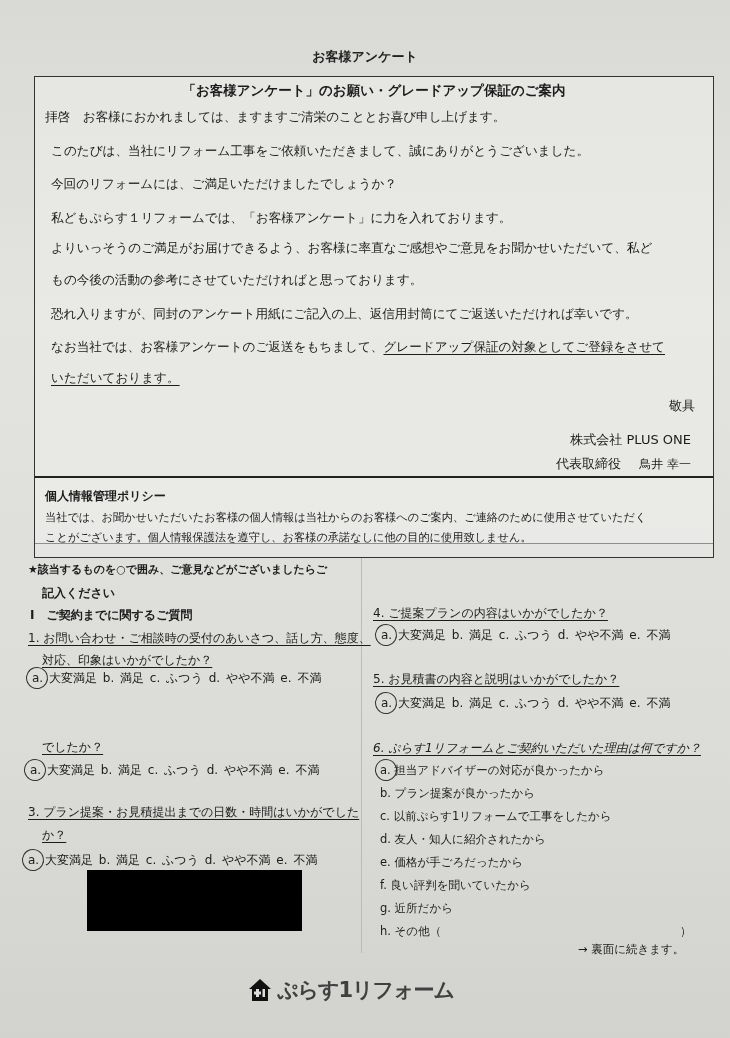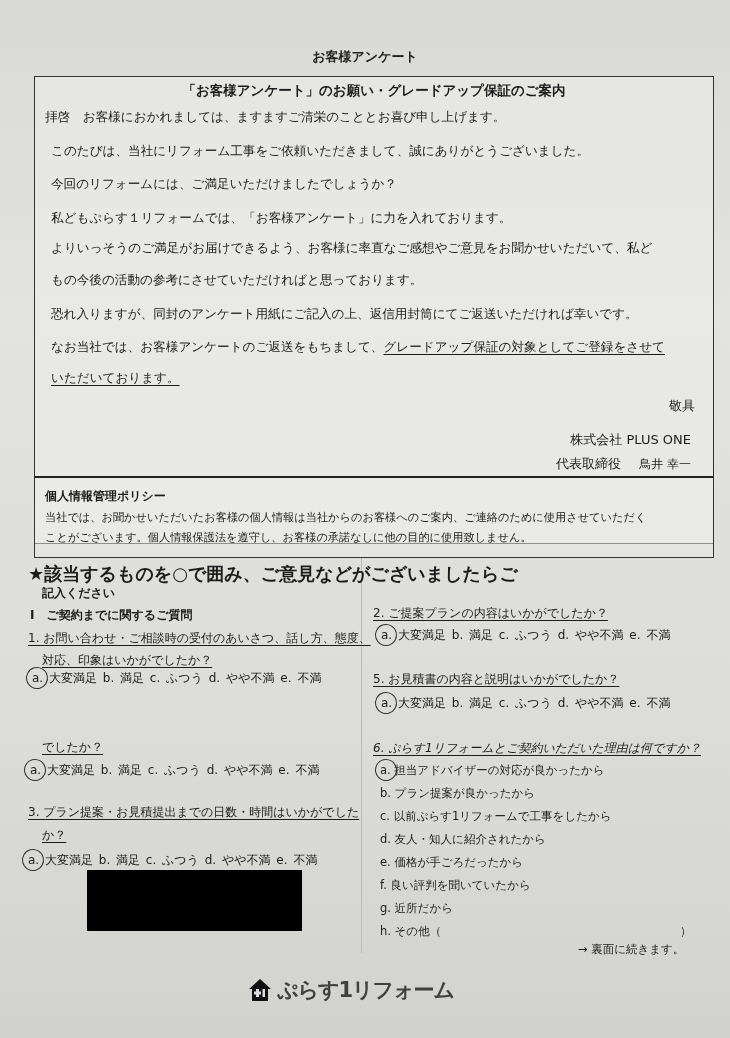--- a/index.html
+++ b/index.html
@@ -75,41 +75,41 @@
   </div>
 
   <div class="policy-box">
     <div class="policy-title">個人情報管理ポリシー</div>
     <div class="policy-text" style="top:52px;">ことがございます。個人情報保護法を遵守し、お客様の承諾なしに他の目的に使用致しません。</div>
     <div class="policy-text" style="top:32px;">当社では、お聞かせいただいたお客様の個人情報は当社からのお客様へのご案内、ご連絡のために使用させていただく</div>
   </div>
 
   <div class="col-divider"></div>
 
-  <div class="q-text" style="left:28px;top:562px;font-weight:bold;font-size:18px;">★該当するものを○で囲み、ご意見などがございましたらご</div>
+  <div class="q-text" style="left:28px;top:562px;font-weight:bold;font-size:11px;">★該当するものを○で囲み、ご意見などがございましたらご</div>
   <div class="q-text" style="left:42px;top:585px;font-weight:bold;">記入ください</div>
   <div class="q-text" style="left:30px;top:607px;font-weight:bold;">Ⅰ　ご契約までに関するご質問</div>
 
   <div class="q-text q-title" style="left:28px;top:630px;">1. お問い合わせ・ご相談時の受付のあいさつ、話し方、態度、</div>
   <div class="q-text q-title" style="left:42px;top:652px;">対応、印象はいかがでしたか？</div>
   <div class="circle" style="left:26px;top:667px;"></div>
   <div class="answers" style="left:32px;top:670px;">a. 大変満足  b. 満足  c. ふつう  d. やや不満  e. 不満</div>
 
   <div class="q-text q-title" style="left:42px;top:739px;">でしたか？</div>
   <div class="circle" style="left:24px;top:759px;"></div>
   <div class="answers" style="left:30px;top:762px;">a. 大変満足  b. 満足  c. ふつう  d. やや不満  e. 不満</div>
 
   <div class="q-text q-title" style="left:28px;top:804px;">3. プラン提案・お見積提出までの日数・時間はいかがでした</div>
   <div class="q-text q-title" style="left:42px;top:827px;">か？</div>
   <div class="circle" style="left:22px;top:849px;"></div>
   <div class="answers" style="left:28px;top:852px;">a. 大変満足  b. 満足  c. ふつう  d. やや不満  e. 不満</div>
 
   <div class="redaction"></div>
 
-  <div class="q-text q-title" style="left:373px;top:605px;">2. ご提案プランの内容はいかがでしたか？</div>
+  <div class="q-text q-title" style="left:373px;top:605px;">4. ご提案プランの内容はいかがでしたか？</div>
   <div class="circle" style="left:375px;top:624px;"></div>
   <div class="answers" style="left:381px;top:627px;">a. 大変満足  b. 満足  c. ふつう  d. やや不満  e. 不満</div>
 
   <div class="q-text q-title" style="left:373px;top:671px;">5. お見積書の内容と説明はいかがでしたか？</div>
   <div class="circle" style="left:375px;top:692px;"></div>
   <div class="answers" style="left:381px;top:695px;">a. 大変満足  b. 満足  c. ふつう  d. やや不満  e. 不満</div>
 
   <div class="q-text q-title" style="left:373px;top:740px;font-style:italic;">6. ぷらす1リフォームとご契約いただいた理由は何ですか？</div>
   <div class="circle" style="left:375px;top:759px;"></div>
   <div class="reason" style="top:763px;">a. 担当アドバイザーの対応が良かったから</div>

